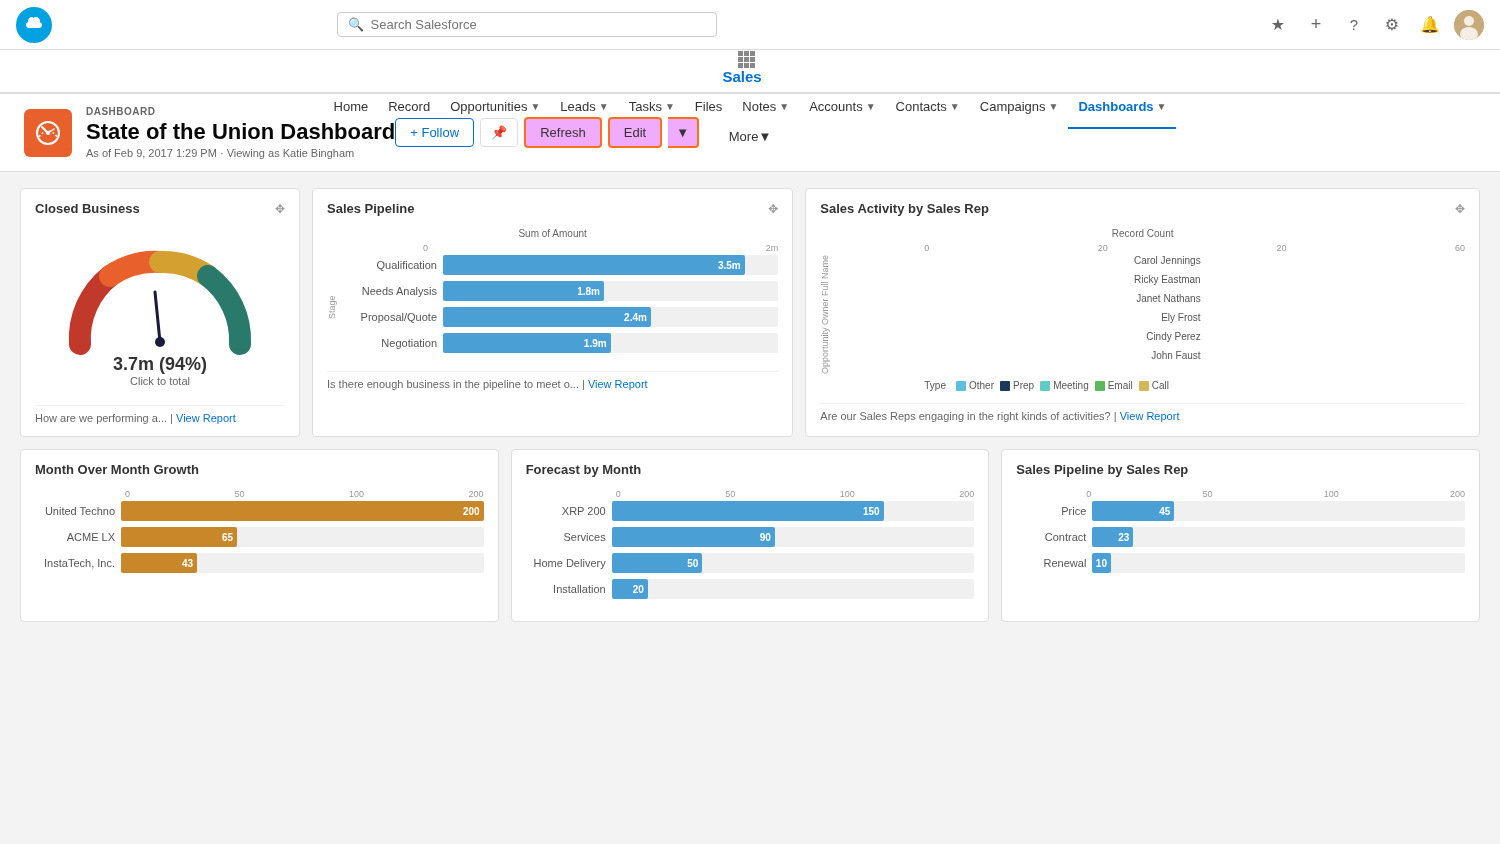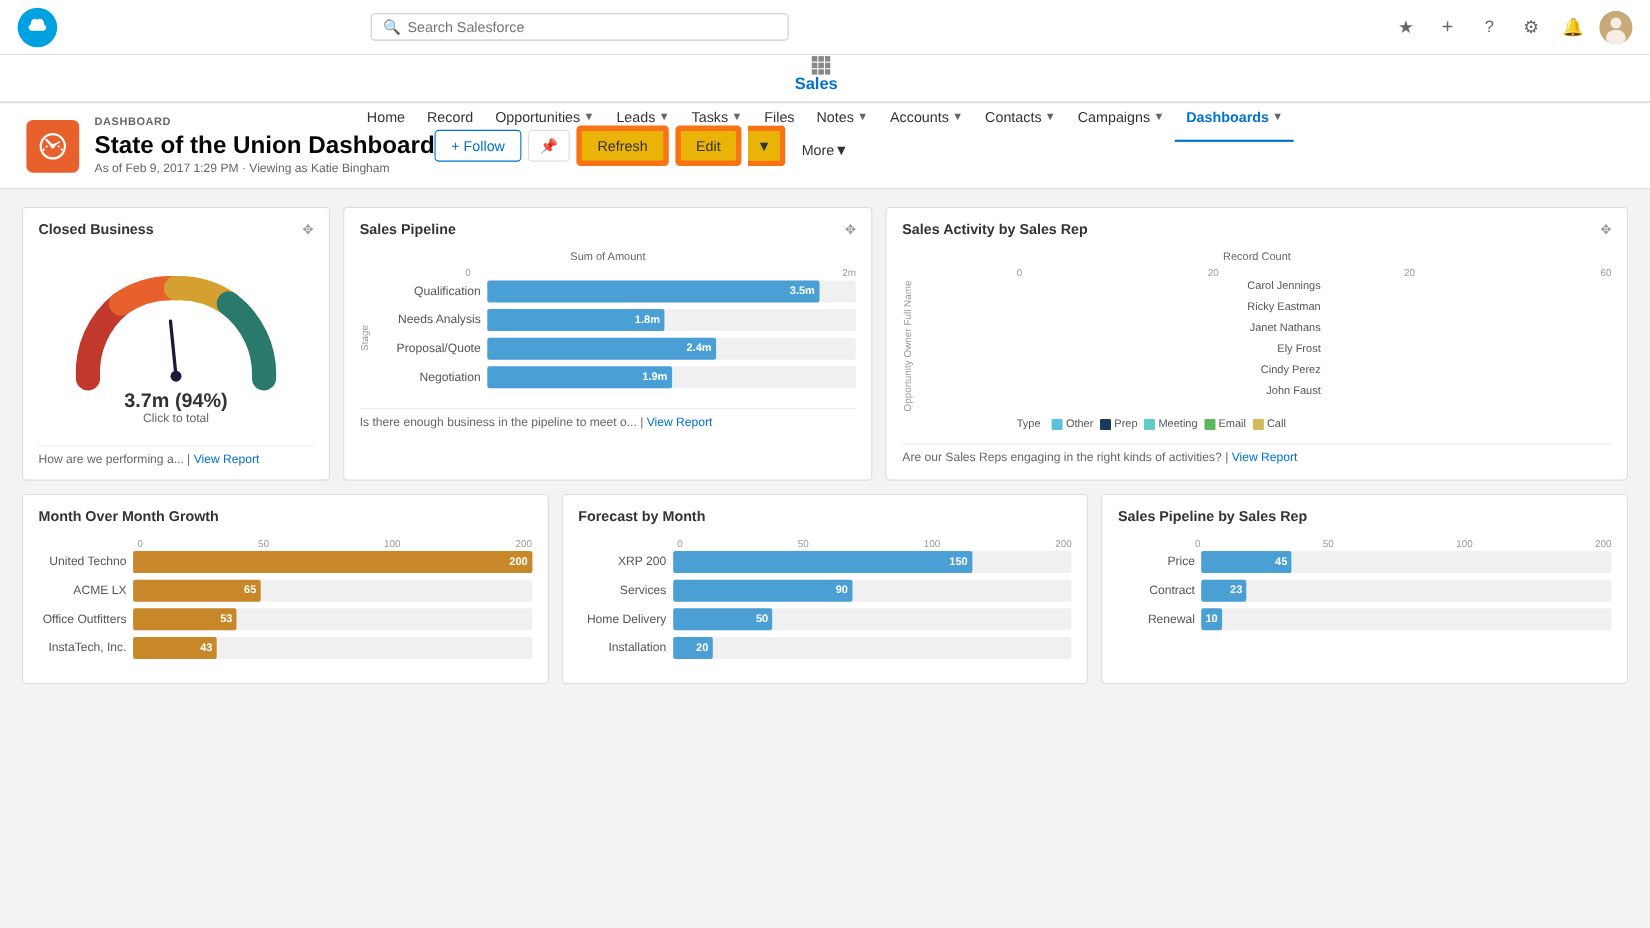--- a/index.html
+++ b/index.html
@@ -119,22 +119,22 @@
     }
     .page-header-text .subtitle {
       font-size: 11px; color: #666;
     }
     .page-header-actions {
       display: flex; align-items: center; gap: 6px;
     }
     .btn {
       padding: 6px 14px;
       border-radius: 4px;
-      border: 5px solid #f97316;
-      background: #eab308;
+      border: 2px solid #f97316;
+      background: #f0abfc;
       cursor: pointer;
       font-size: 13px;
       color: #333;
       display: flex; align-items: center; gap: 4px;
     }
     .btn-follow {
       background: #fff;
       border: 1px solid #0070d2;
       color: #0070d2;
     }
@@ -587,28 +587,20 @@
         </div>
         <div class="bar-row">
           <div class="bar-label bar-label-sm">ACME LX</div>
           <div class="bar-track" style="position:relative;">
             <div class="bar-fill" style="width:32%; background:#c8882a; position:absolute; top:0; left:0; height:100%;">
               <span class="bar-value">65</span>
             </div>
           </div>
         </div>
         <div class="bar-row">
-          <div class="bar-label bar-label-sm">Office Outfitters</div>
-          <div class="bar-track" style="position:relative;">
-            <div class="bar-fill" style="width:26%; background:#c8882a; position:absolute; top:0; left:0; height:100%;">
-              <span class="bar-value">53</span>
-            </div>
-          </div>
-        </div>
-        <div class="bar-row">
           <div class="bar-label bar-label-sm">InstaTech, Inc.</div>
           <div class="bar-track" style="position:relative;">
             <div class="bar-fill" style="width:21%; background:#c8882a; position:absolute; top:0; left:0; height:100%;">
               <span class="bar-value">43</span>
             </div>
           </div>
         </div>
       </div>
     </div>
 

